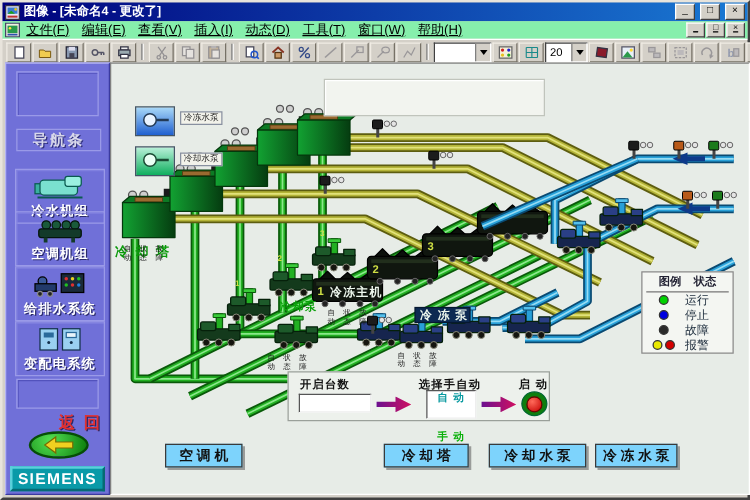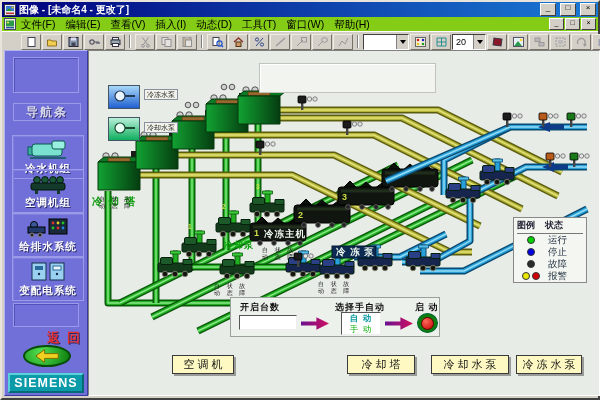--- a/index.html
+++ b/index.html
@@ -10,26 +10,26 @@
     -webkit-user-select:none;user-select:none;
   }
   .win{position:absolute;inset:0;border:2px solid;border-color:#e8e4dc #404040 #404040 #e8e4dc;background:#d4d0c8;}
   
   .titlebar{height:15px;background:linear-gradient(90deg,#00007c,#1a7ad4);display:flex;align-items:center;padding:0 2px;gap:3px;}
   .appicon{width:12px;height:12px;flex:0 0 auto;}
   .title-text{color:#fff;font-weight:bold;font-size:10px;flex:1;white-space:nowrap;line-height:14px;}
   .winbtn{width:14px;height:11px;background:#d4d0c8;border:1px solid;border-color:#fff #404040 #404040 #fff;
           font-size:8px;line-height:8px;text-align:center;color:#000;margin-left:1px;flex:0 0 auto;}
   
-  .menubar{height:14px;display:flex;align-items:center;padding:0 2px;font-size:10.5px;background:#84cc16;}
+  .menubar{height:14px;display:flex;align-items:center;padding:0 2px;font-size:10.5px;background:#86efac;text-decoration:underline;}
   .menu-item{padding:0 5px;line-height:13px;color:#000;}
   .menubar .spacer{flex:1;}
   .winbtn.sm{width:13px;height:10px;font-size:7px;line-height:7px;}
   
-  .toolbar{height:17px;display:flex;align-items:center;padding:1px 3px 0 19px;gap:1px;border-top:1px solid #fff;}
+  .toolbar{height:17px;display:flex;align-items:center;padding:1px 3px 0 3px;gap:1px;border-top:1px solid #fff;}
   .tbtn{width:18px;height:14px;display:flex;align-items:center;justify-content:center;background:#d4d0c8;
         border:1px solid;border-color:#f0ece4 #767166 #767166 #f0ece4;flex:0 0 auto;}
   .tbtn.gray svg{opacity:.4;}
   .tsep{width:0;height:13px;border-left:1px solid #808080;border-right:1px solid #fff;margin:0 3px;flex:0 0 auto;}
   .combo{height:14px;background:#fff;border:1px solid;border-color:#404040 #fff #fff #404040;display:flex;align-items:center;font-size:9px;flex:0 0 auto;}
   .combo .cval{flex:1;padding:0 3px;color:#000;}
   .combo .arrow{width:11px;height:100%;background:#d4d0c8;border-left:1px solid #808080;display:flex;align-items:center;justify-content:center;}
   .tri-down{width:0;height:0;border:3px solid transparent;border-top:4px solid #000;margin-top:4px;}
   
   .main{position:absolute;left:2px;top:48px;width:596px;bottom:2px;background:#d4d0c8;}
@@ -70,46 +70,46 @@
   
   .plbox{position:absolute;width:30px;height:22px;border:1px solid #445566;}
   .plbox.blue{background:linear-gradient(180deg,#a8d8f8,#2060d0);}
   .plbox.green{background:linear-gradient(180deg,#b8f0d8,#0fae5e);}
   .pllabel{position:absolute;font-size:7px;background:#f2f2ea;border:1px solid #8890a0;padding:0 2px;
            line-height:9px;color:#222;white-space:nowrap;}
   .blankpanel{position:absolute;left:170px;top:12px;width:175px;height:28px;background:#f2f4ef;
               border:1px solid #c0c4bc;box-shadow:inset 1px 1px 0 #fff;}
   .legend{position:absolute;left:424px;top:166px;width:74px;height:66px;background:#f4f6f2;
           border:1px solid #888;box-sizing:border-box;padding:1px 3px;}
-  .legend .hdr{display:flex;gap:10px;font-size:9px;font-weight:bold;color:#223;
+  .legend .hdr{display:flex;justify-content:center;gap:10px;font-size:9px;font-weight:bold;color:#223;
                border-bottom:1px solid #777;padding-bottom:1px;}
   .legend .lrow{height:12px;display:flex;align-items:center;}
   .legend .dots{width:28px;display:flex;justify-content:center;gap:2px;}
   .dot{width:8px;height:8px;border-radius:50%;border:1px solid #333;box-sizing:border-box;}
   .dot.run{background:#00d200;}.dot.stop{background:#0000e0;}.dot.fault{background:#2a2a2a;}
   .dot.alarm-y{background:#e8e800;}.dot.alarm-r{background:#d40000;}
   .legend .lrow .rl{font-size:9.5px;color:#1a2a3a;margin-left:3px;}
   .cpanel{position:absolute;left:141px;top:246px;width:210px;height:40px;background:#edf1ec;
           border:1px solid #9aa09a;box-sizing:border-box;}
   .cp-lbl{position:absolute;font-size:9px;font-weight:bold;color:#111;letter-spacing:1px;white-space:nowrap;}
   .count-input{position:absolute;left:8px;top:17px;width:52px;height:13px;background:#fff;
                border:1px solid;border-color:#555 #eee #eee #555;font-size:9px;padding:0 2px;}
   .parrow{position:absolute;width:28px;height:13px;background:linear-gradient(90deg,#6a1090,#d01060);
           clip-path:polygon(0 34%,55% 34%,55% 2%,100% 50%,55% 98%,55% 66%,0 66%);}
   .modebox{position:absolute;left:110px;top:14px;width:40px;height:23px;background:#fff;
            border:1px solid;border-color:#555 #eee #eee #555;box-sizing:border-box;text-align:center;}
   .modebox .auto{font-size:8.5px;font-weight:bold;color:#0a9aa0;line-height:11px;letter-spacing:1px;}
-  .modebox .manual{font-size:8.5px;font-weight:normal;color:#0ab00a;line-height:10px;letter-spacing:1px;}
+  .modebox .manual{font-size:8.5px;font-weight:bold;color:#0ab00a;line-height:10px;letter-spacing:1px;margin-top:20px;}
   .startbtn{position:absolute;left:186px;top:15px;width:21px;height:20px;border-radius:50%;
             background:#0e7e0e;border:1px solid #063;display:flex;align-items:center;justify-content:center;box-sizing:border-box;}
   .startbtn .core{width:13px;height:13px;border-radius:50%;background:radial-gradient(circle at 35% 30%,#ff6a5a,#c40000);
                   border:1px solid #6a0000;box-sizing:border-box;}
-  .navbtn{position:absolute;top:304px;height:19px;background:#fef9c3;border:1px solid #3a3a3a;
-          box-shadow:2px 2px 0 rgba(60,60,60,.45);font-weight:normal;font-size:11px;color:#111;
-          display:flex;align-items:center;justify-content:center;box-sizing:border-box;white-space:nowrap;margin-left:40px;}
+  .navbtn{position:absolute;top:304px;height:19px;background:#7dd3fc;border:1px solid #3a3a3a;
+          box-shadow:2px 2px 0 rgba(60,60,60,.45);font-weight:bold;font-size:11px;color:#111;
+          display:flex;align-items:center;justify-content:center;box-sizing:border-box;white-space:nowrap;}
 </style>
 </head>
 <body>
 
 <div class="win">
 
   <div class="titlebar">
     <svg class="appicon" viewBox="0 0 12 12">
       <rect x="0.5" y="0.5" width="11" height="11" fill="#e8e8f8" stroke="#334"></rect>
       <rect x="2" y="2" width="8" height="5" fill="#3a7ad0"></rect>

